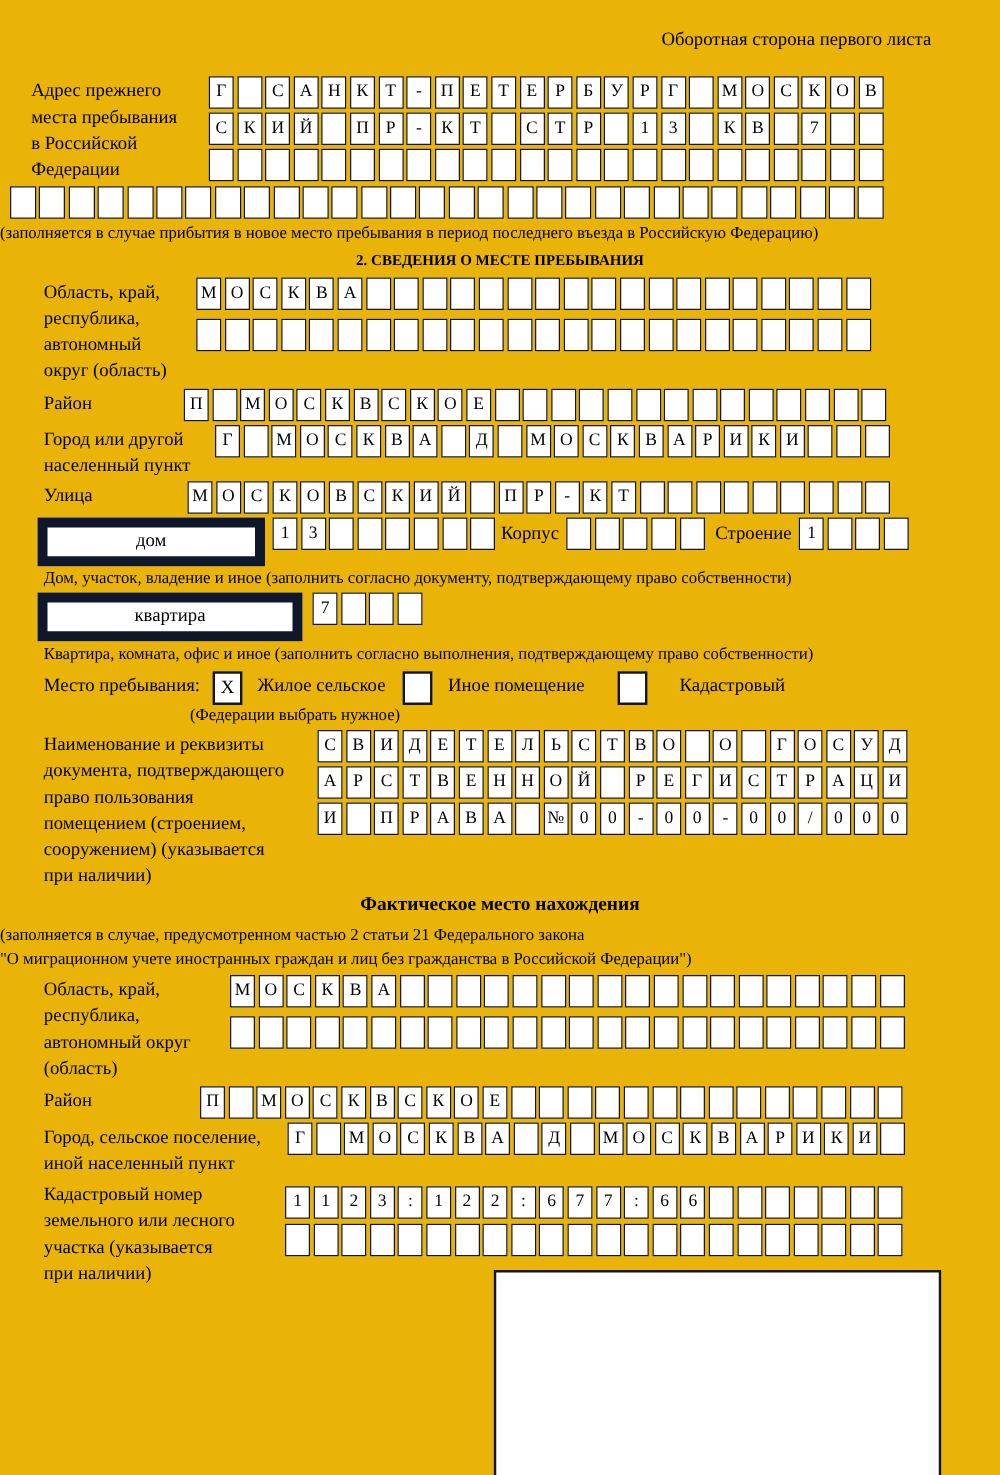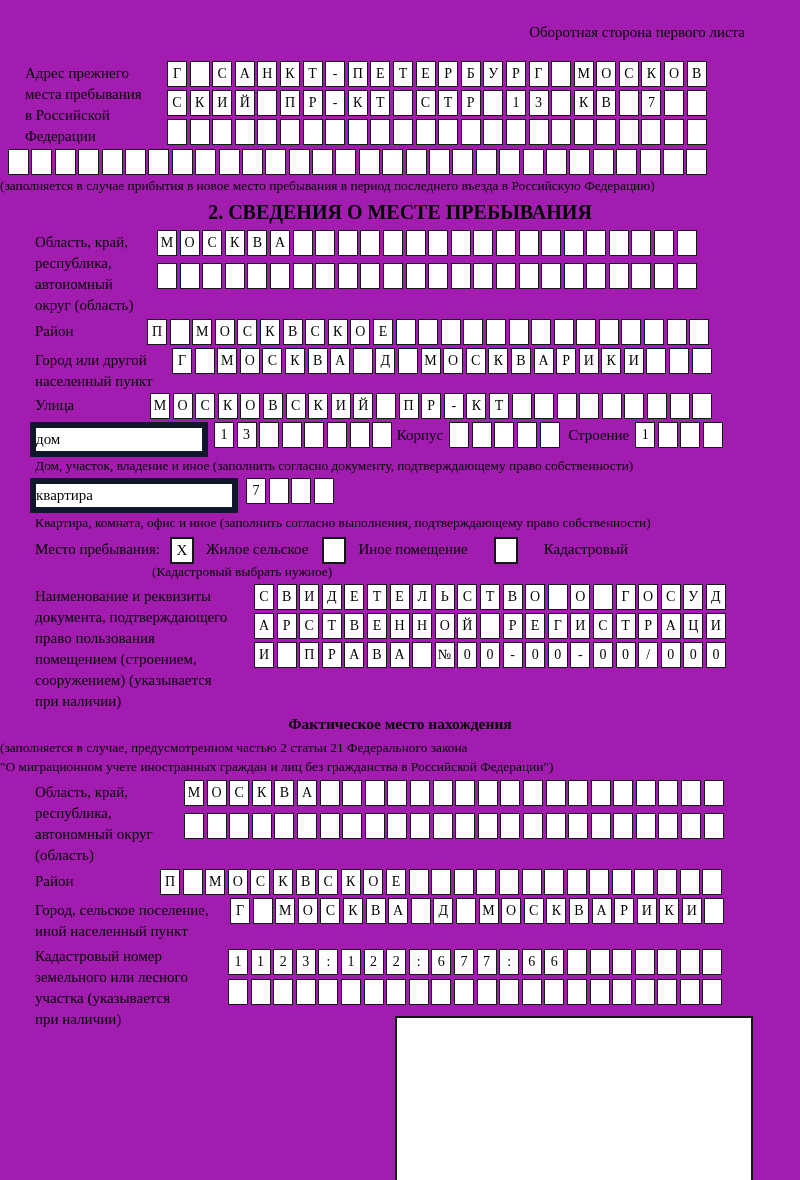--- a/index.html
+++ b/index.html
@@ -1,40 +1,40 @@
 <!DOCTYPE html>
 <html><head>
 <meta charset="utf-8">
 <style>
   html,body { margin:0; padding:0; background:#ffffff; }
   .sheet {
-    position:relative; width:800px; height:1180px; background:#a21caf;
+    position:relative; width:800px; height:1180px; background:#eab308;
     color:#000; font-family:"Liberation Serif","DejaVu Serif",serif;
     overflow:hidden;
   }
   .hdr-note { text-align:right; padding:24px 55px 0 0; font-size:15px; }
 
   .flexrow { display:flex; align-items:flex-start; }
   .flabel { flex:none; font-size:15px; line-height:21px; padding-top:2px; }
   .multiline { white-space:pre-line; }
 
   .cellrow { white-space:nowrap; height:27.5px; }
   .cell {
     display:inline-block; width:18px; height:24px; border:1.7px solid #161616;
     margin-right:2.6px; text-align:center; font-size:14px; line-height:24px;
     vertical-align:top; background:#fff;
   }
   .cellrow.wide .cell { width:19px; margin-right:2.4px; }
 
   .note { font-size:13.4px; }
   .center { text-align:left; }
-  .sec-title { text-align:center; font-weight:bold; font-size:20px; }
+  .sec-title { text-align:center; font-weight:bold; font-size:12px; }
 
   .labelbox {
-    display:inline-block; height:23px; border:6px solid #0f172a; 
+    display:inline-block; height:23px; border:8px solid #0f172a; text-align:center;
     line-height:23px; font-size:15px; vertical-align:top; background:#fff;
   }
   .inline-lbl { display:inline-block; font-size:15px; line-height:27px; vertical-align:top; }
 
   .checkbox {
     display:inline-block; width:20px; height:23px; border:2px solid #161616;
     text-align:center; font-size:15px; line-height:23px; vertical-align:top; margin-top:1px;
     background:#fff;
   }
 
@@ -102,21 +102,21 @@
   <div class="note" style="margin:1px 0 0 35px;">Дом, участок, владение и иное (заполнить согласно документу, подтверждающему право собственности)</div>
 
   <div style="margin:4px 0 0 30px; white-space:nowrap;">
     <span class="labelbox" style="width:196px; margin-right:8px;">квартира</span><span class="cellrow" style="display:inline-block;"><span class="cell">7</span><span class="cell"></span><span class="cell"></span><span class="cell"></span></span>
   </div>
   <div class="note" style="margin:2px 0 0 35px;">Квартира, комната, офис и иное (заполнить согласно выполнения, подтверждающему право собственности)</div>
 
   <div style="margin:5px 0 0 35px; white-space:nowrap;">
     <span class="inline-lbl" style="margin-right:10px;">Место пребывания:</span><span class="checkbox">X</span><span class="inline-lbl" style="margin:0 14px 0 12px;">Жилое сельское</span><span class="checkbox"></span><span class="inline-lbl" style="margin:0 26px 0 12px;">Иное помещение</span><span class="checkbox"></span><span class="inline-lbl" style="margin-left:26px;">Кадастровый</span>
   </div>
-  <div class="note" style="margin-left:152px;">(Кадастровый выбрать нужное)</div>
+  <div class="note" style="margin-left:152px;">(Федерации выбрать нужное)</div>
 
   <div class="flexrow" style="margin:4px 0 0 35px;">
     <div class="flabel multiline" style="width:219px;">Наименование и реквизиты
 документа, подтверждающего
 право пользования
 помещением (строением,
 сооружением) (указывается
 при наличии)</div>
     <div>
       <div class="cellrow" style="margin-bottom:1.5px;"><span class="cell">С</span><span class="cell">В</span><span class="cell">И</span><span class="cell">Д</span><span class="cell">Е</span><span class="cell">Т</span><span class="cell">Е</span><span class="cell">Л</span><span class="cell">Ь</span><span class="cell">С</span><span class="cell">Т</span><span class="cell">В</span><span class="cell">О</span><span class="cell"></span><span class="cell">О</span><span class="cell"></span><span class="cell">Г</span><span class="cell">О</span><span class="cell">С</span><span class="cell">У</span><span class="cell">Д</span></div>

